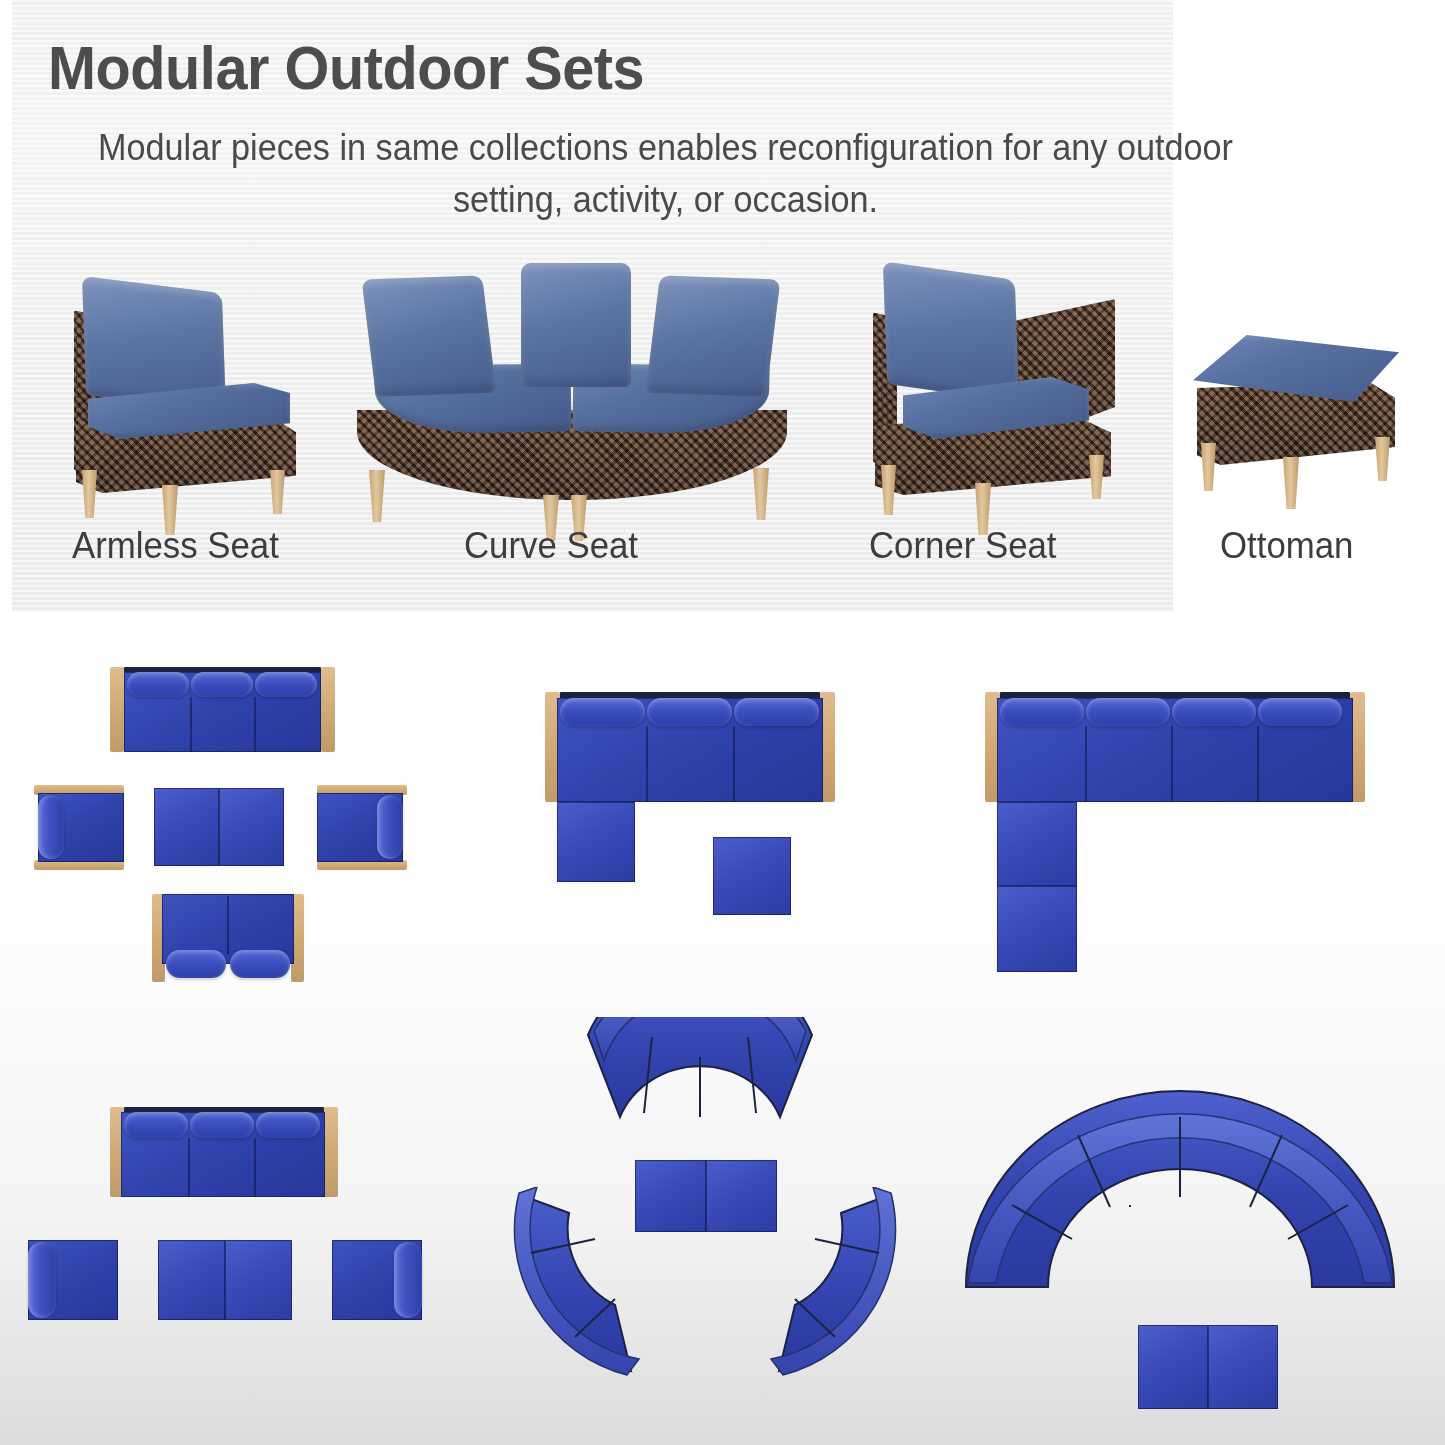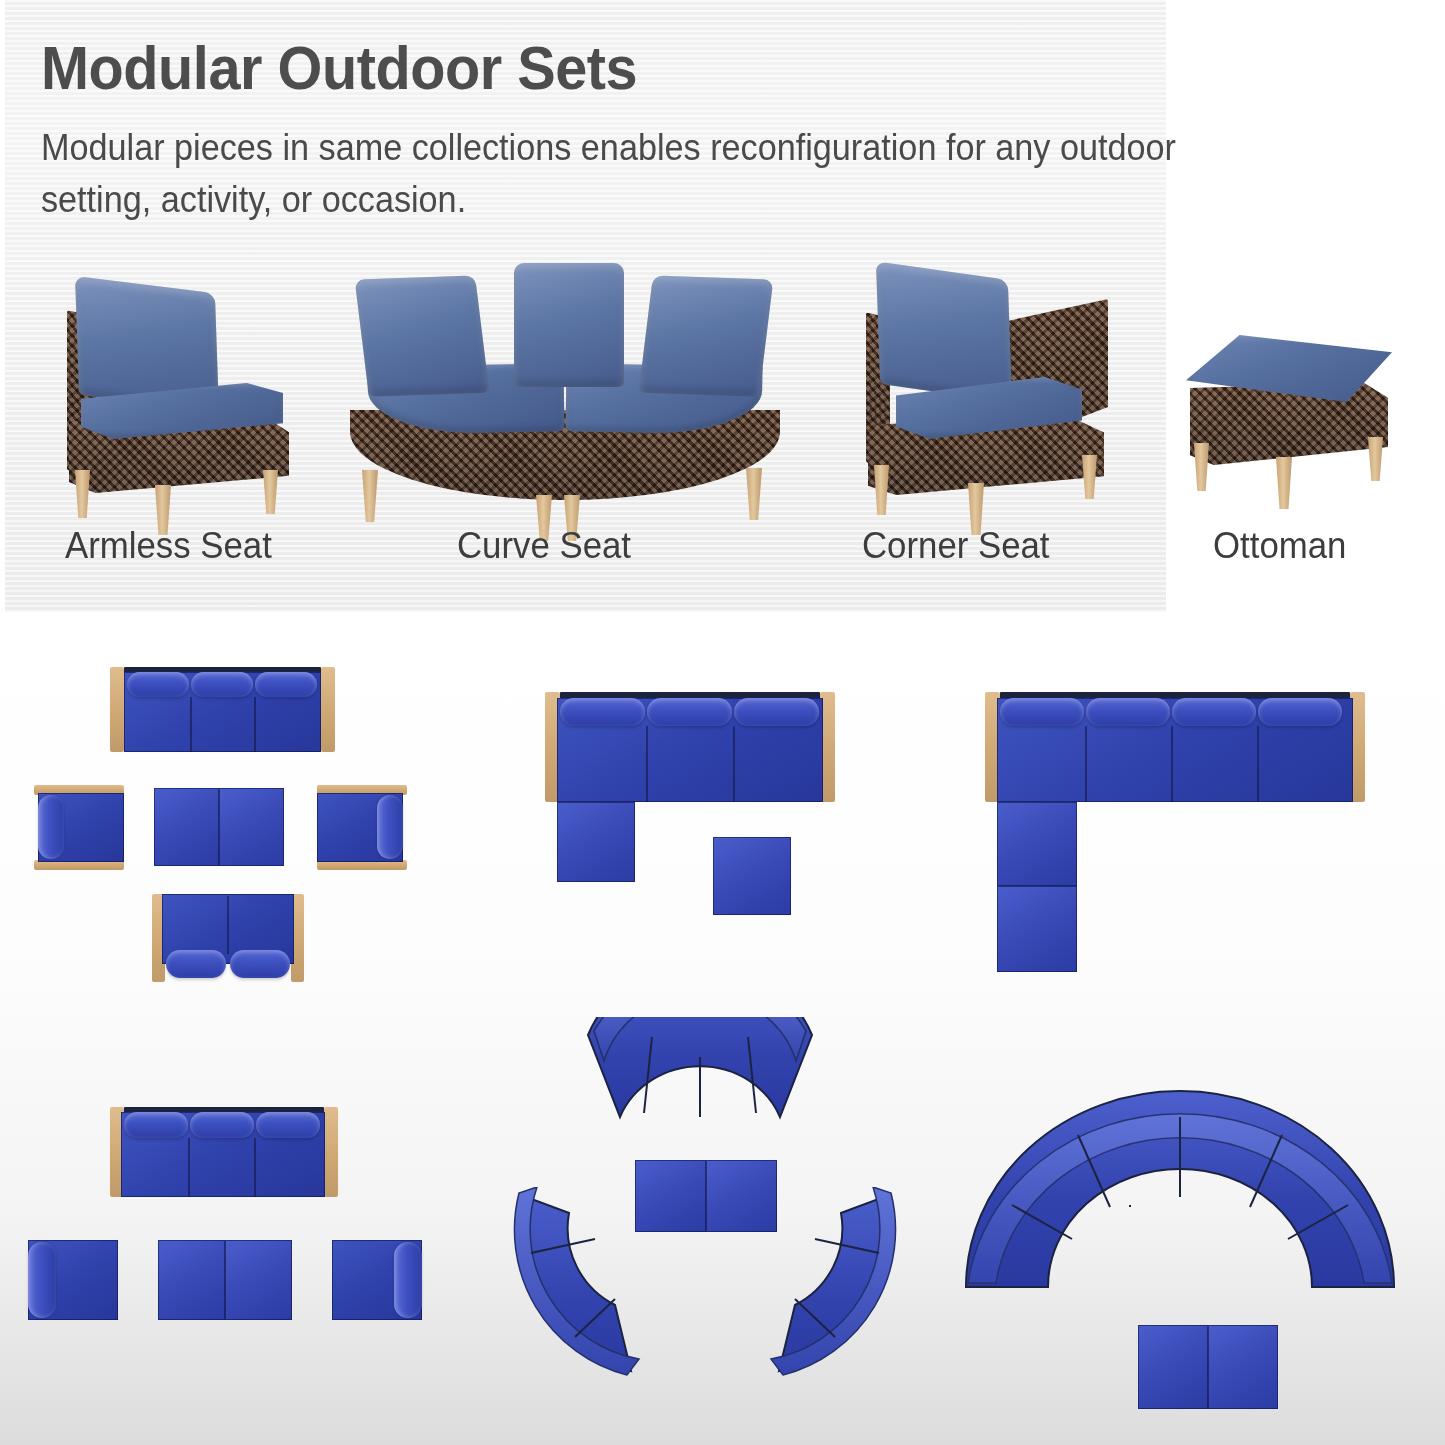--- a/index.html
+++ b/index.html
@@ -6,22 +6,23 @@
   body{
     width:1445px;height:1445px;
     font-family:"Liberation Sans","DejaVu Sans",sans-serif;
     background:#ffffff;
     overflow:hidden;
   }
   .page{position:relative;width:1445px;height:1445px;overflow:hidden;}
 
   
   .hero{
-    position:absolute;left:5px;top:0;width:1161px;height:612px;
+    position:absolute;left:12px;top:0;width:1161px;height:612px;
     background:linear-gradient(180deg,#f2f2f2 0%,#f6f6f6 22%,#f1f1f1 55%,#eeeeee 100%);
+    text-align:center;
   }
   .hero:before{
     content:"";position:absolute;inset:0;
     background:repeating-linear-gradient(180deg,rgba(255,255,255,0.55) 0px,rgba(255,255,255,0.55) 2px,rgba(0,0,0,0.012) 2px,rgba(0,0,0,0.012) 5px);
     pointer-events:none;
   }
   .hero-title{
     position:absolute;left:36px;top:36px;
     font-size:62px;line-height:64px;font-weight:bold;
     color:#4d4d4d;letter-spacing:-0.5px;

